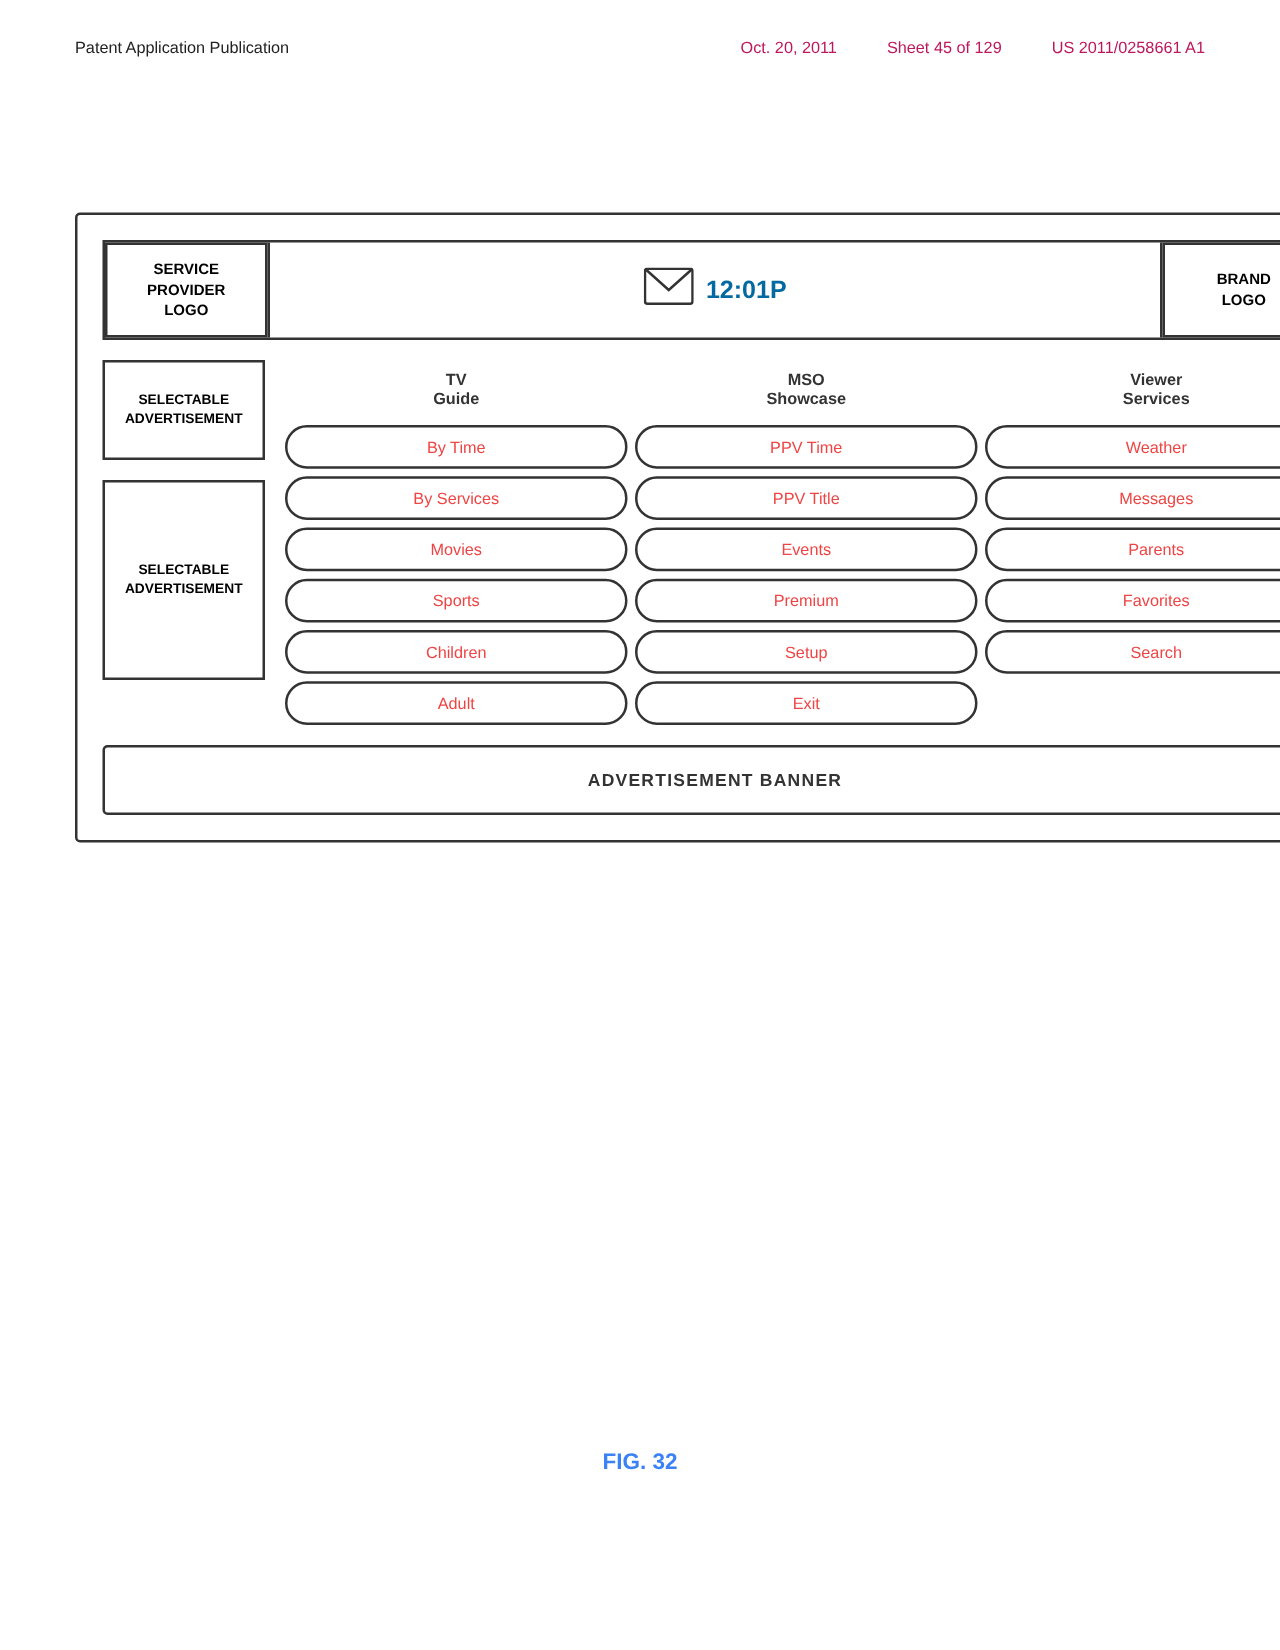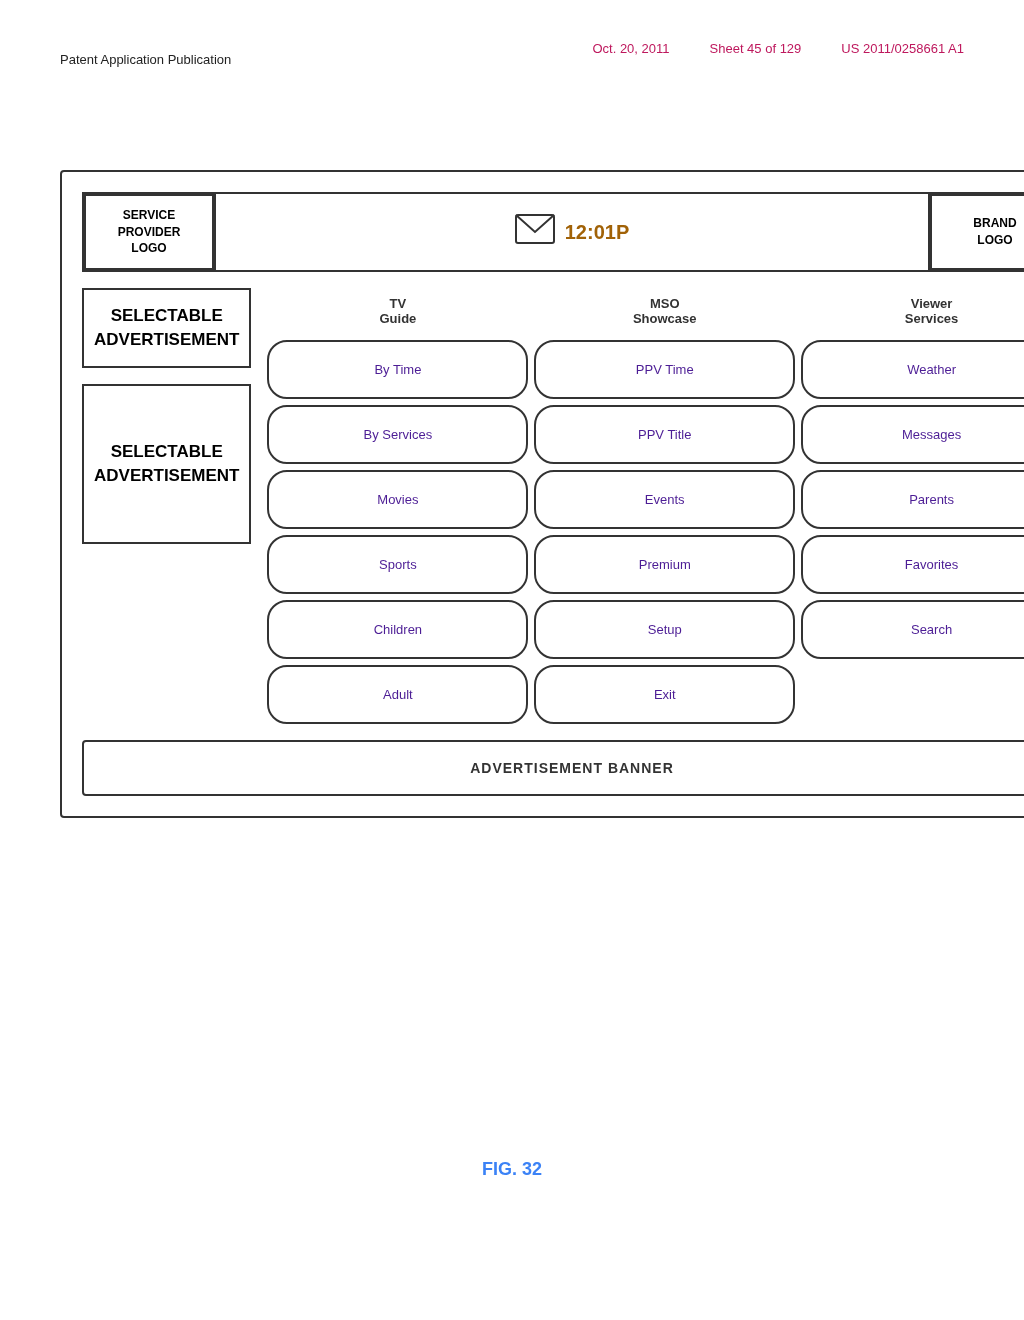--- a/index.html
+++ b/index.html
@@ -20,21 +20,20 @@
       left: 60px;
       right: 60px;
       display: flex;
       justify-content: space-between;
       align-items: center;
     }
 
     .header-left {
       font-size: 13px;
       color: #222;
-      margin-top: 22px;
     }
 
     .header-right {
       font-size: 13px;
       color: #be185d;
       display: flex;
       gap: 40px;
     }
 
     
@@ -82,21 +81,21 @@
     }
 
     .envelope-icon {
       font-size: 28px;
       color: #333;
     }
 
     .time-display {
       font-size: 20px;
       font-weight: bold;
-      color: #a16207;
+      color: #0369a1;
     }
 
     
     .main-content {
       display: flex;
       gap: 0;
     }
 
     
     .left-ads {
@@ -107,21 +106,21 @@
       min-width: 130px;
     }
 
     .ad-box {
       border: 2px solid #333;
       padding: 10px;
       display: flex;
       align-items: center;
       justify-content: center;
       text-align: center;
-      font-size: 17px;
+      font-size: 11px;
       font-weight: bold;
       line-height: 1.4;
       min-height: 80px;
     }
 
     .ad-box-large {
       min-height: 160px;
     }
 
     
@@ -137,25 +136,25 @@
       font-weight: bold;
       text-align: center;
       padding: 8px 4px;
       background: #fff;
       color: #333;
     }
 
     .menu-btn {
       border: 2px solid #333;
       border-radius: 20px;
-      padding: 20px 6px;
+      padding: 8px 6px;
       text-align: center;
       font-size: 13px;
       font-weight: normal;
-      color: #4c1d95;
+      color: #ef4444;
       background: #fff;
       cursor: pointer;
       display: flex;
       align-items: center;
       justify-content: center;
     }
 
     
     .ad-banner {
       border: 2px solid #333;

